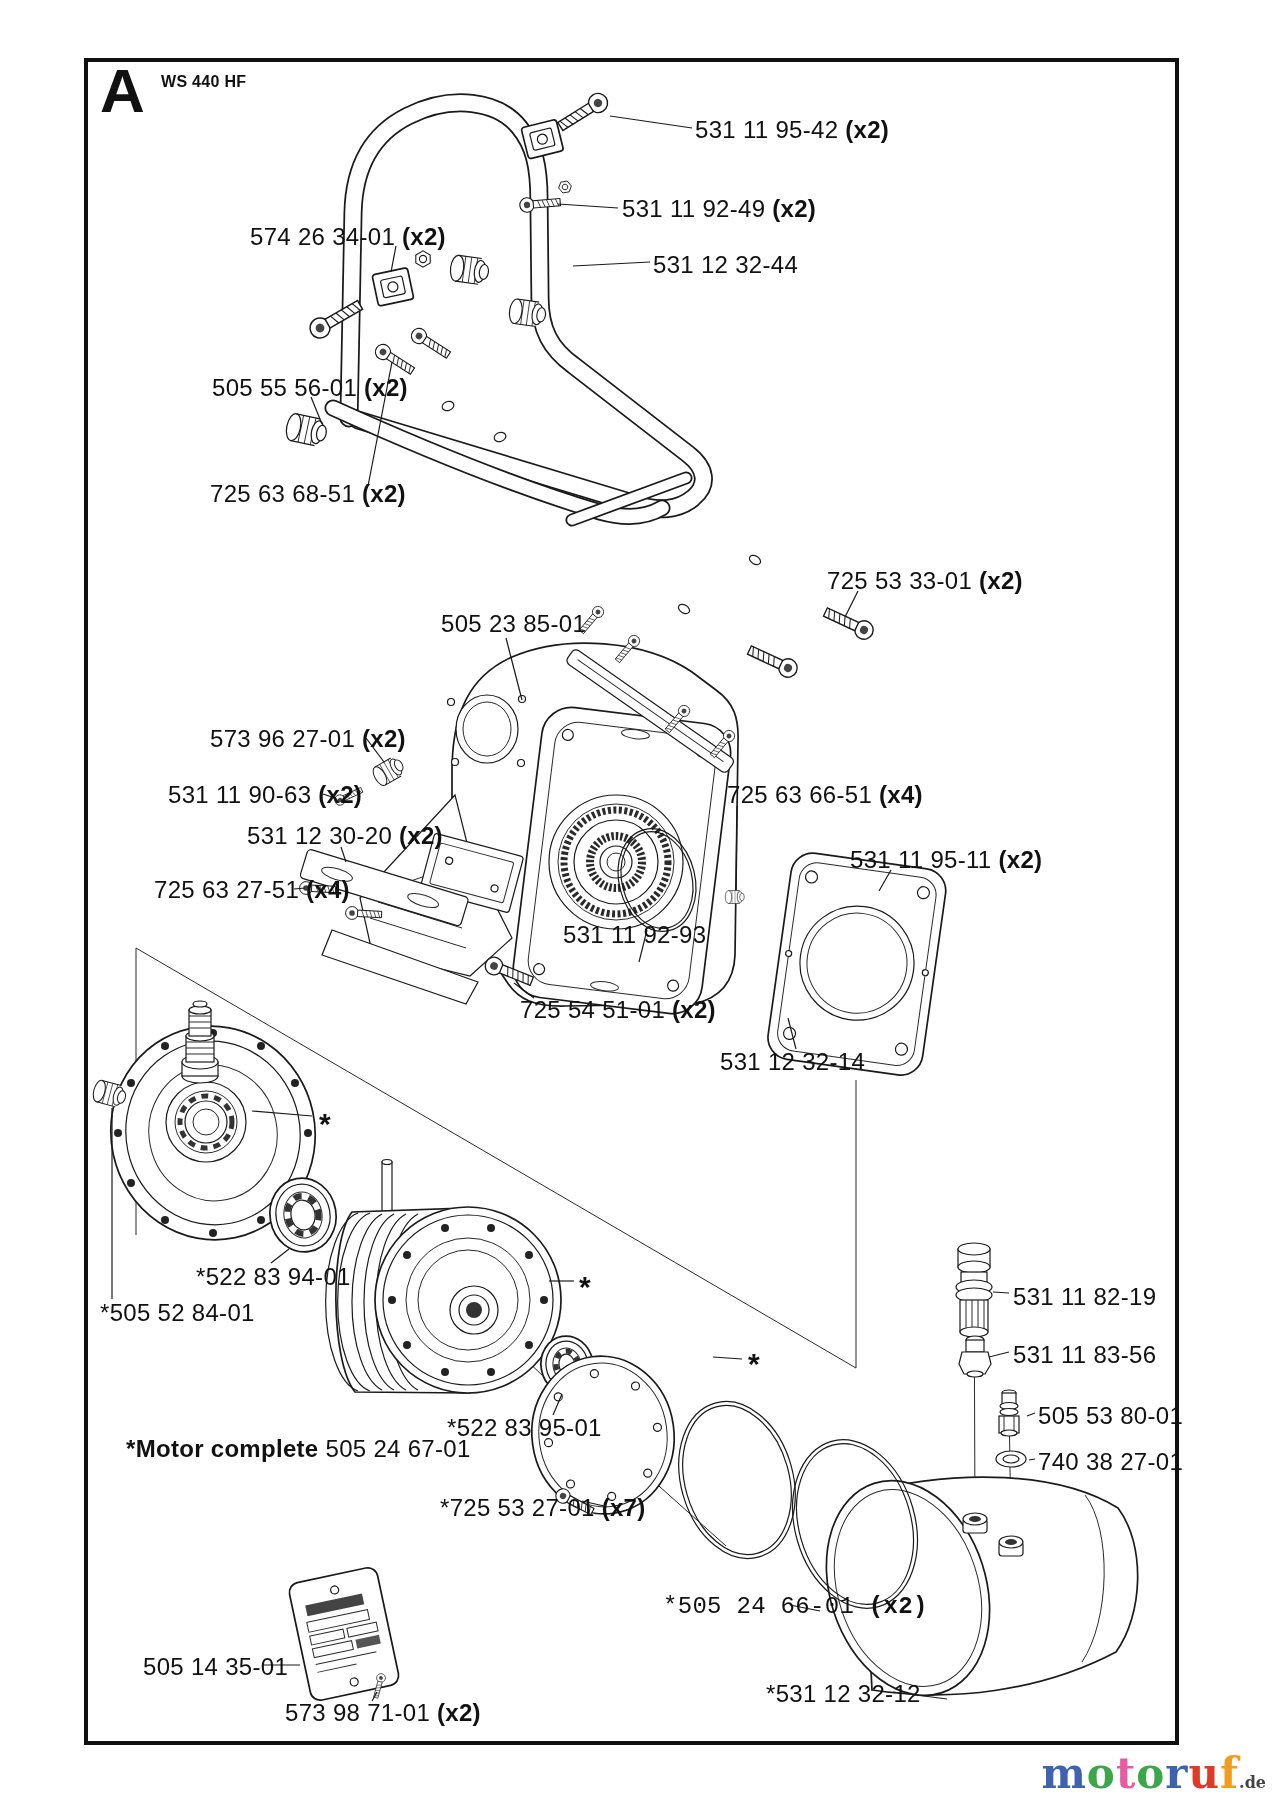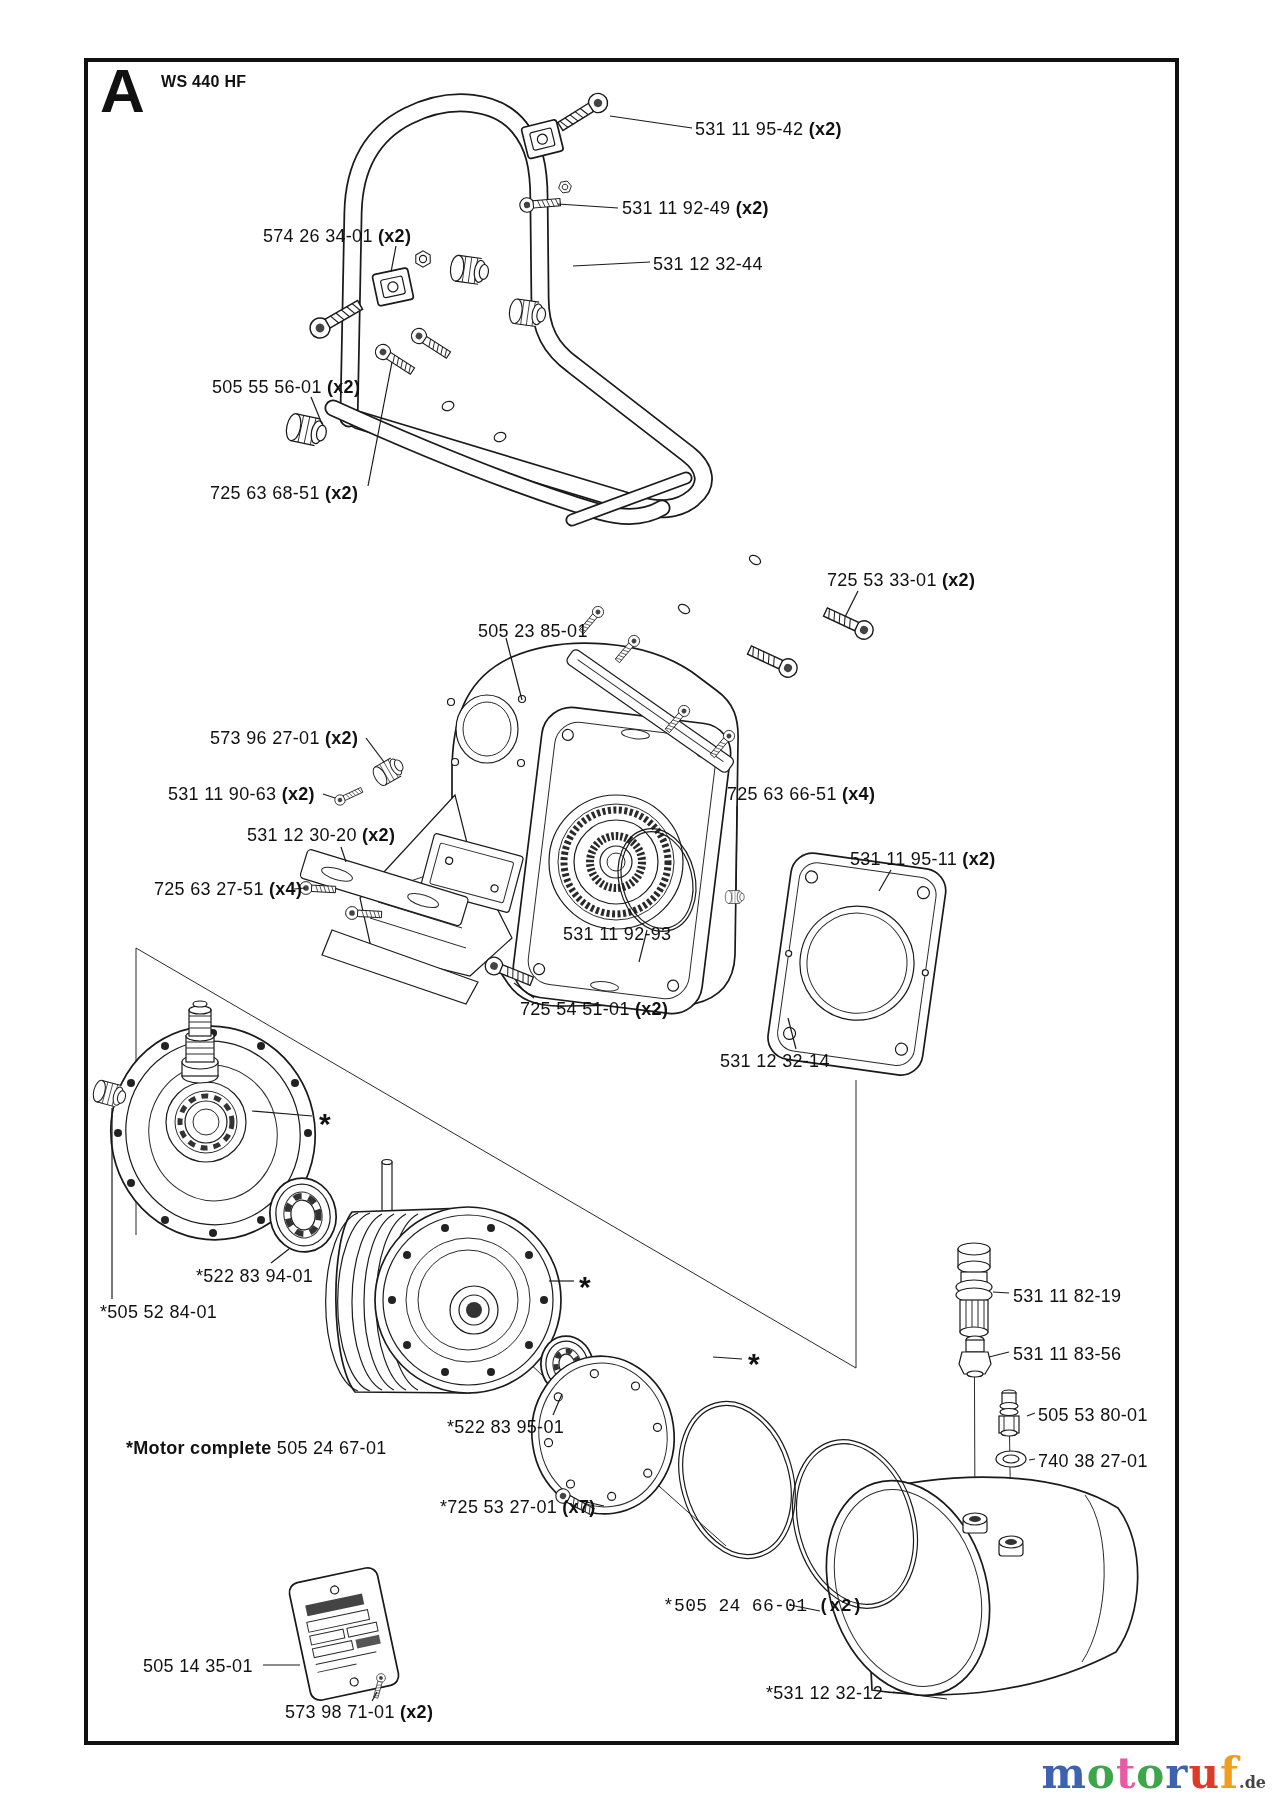--- a/index.html
+++ b/index.html
@@ -7,21 +7,21 @@
   .sheet{position:absolute;left:0;top:0;width:1272px;height:1800px;}
   svg.art{position:absolute;left:0;top:0;}
   svg.art *{vector-effect:none;}
   .p  {fill:#fff;stroke:#1a1a1a;stroke-width:1.7;}
   .p2 {fill:#fff;stroke:#1a1a1a;stroke-width:1.2;}
   .ln {fill:none;stroke:#1a1a1a;stroke-width:1.2;}
   .thin{fill:none;stroke:#2a2a2a;stroke-width:1;}
   .dk {fill:#222;stroke:none;}
   #sheet-label{position:absolute;left:100px;top:60px;font-size:62px;font-weight:bold;line-height:1;}
   #model-title{position:absolute;left:161px;top:73px;font-size:16px;font-weight:bold;letter-spacing:.3px;}
-  .plabel{position:absolute;font-size:18px;white-space:nowrap;letter-spacing:.3px;line-height:21px;}
+  .plabel{position:absolute;font-size:24px;white-space:nowrap;letter-spacing:.3px;line-height:21px;}
   .plabel b{font-weight:bold;}
   .star{position:absolute;font-size:30px;font-weight:bold;line-height:1;}
   .logo{position:absolute;top:1753px;right:6px;font-family:"DejaVu Serif",serif;font-weight:bold;font-size:42px;line-height:1;letter-spacing:1px;}
   .logo .suffix{font-size:16px;letter-spacing:0;}
 </style>
 </head>
 <body>
 
 <div class="sheet">
 
@@ -390,26 +390,26 @@
       <line x1="1029" y1="1460" x2="1035" y2="1459"></line>
     </g>
   </svg>
 
   <div id="sheet-label">A</div>
   <div id="model-title">WS 440 HF</div>
 
   <div id="labels">
       <div class="plabel" style="left: 695px; top: 119px;"><span>531 11 95-42</span><b> (x2)</b></div>
       <div class="plabel" style="left: 622px; top: 198px;"><span>531 11 92-49</span><b> (x2)</b></div>
-      <div class="plabel" style="left: 263px; top: 226px;"><span>574 26 34-01</span><b> (x2)</b></div>
+      <div class="plabel" style="left: 250px; top: 226px;"><span>574 26 34-01</span><b> (x2)</b></div>
       <div class="plabel" style="left: 653px; top: 254px;"><span>531 12 32-44</span></div>
       <div class="plabel" style="left: 212px; top: 377px;"><span>505 55 56-01</span><b> (x2)</b></div>
       <div class="plabel" style="left: 210px; top: 483px;"><span>725 63 68-51</span><b> (x2)</b></div>
       <div class="plabel" style="left: 827px; top: 570px;"><span>725 53 33-01</span><b> (x2)</b></div>
-      <div class="plabel" style="left: 478px; top: 613px; margin-top: 8px;"><span>505 23 85-01</span></div>
+      <div class="plabel" style="left: 441px; top: 613px;"><span>505 23 85-01</span></div>
       <div class="plabel" style="left: 210px; top: 728px;"><span>573 96 27-01</span><b> (x2)</b></div>
       <div class="plabel" style="left: 168px; top: 784px;"><span>531 11 90-63</span><b> (x2)</b></div>
       <div class="plabel" style="left: 247px; top: 825px;"><span>531 12 30-20</span><b> (x2)</b></div>
       <div class="plabel" style="left: 154px; top: 879px;"><span>725 63 27-51</span><b> (x4)</b></div>
       <div class="plabel" style="left: 727px; top: 784px;"><span>725 63 66-51</span><b> (x4)</b></div>
       <div class="plabel" style="left: 850px; top: 849px;"><span>531 11 95-11</span><b> (x2)</b></div>
       <div class="plabel" style="left: 563px; top: 924px;"><span>531 11 92-93</span></div>
       <div class="plabel" style="left: 520px; top: 999px;"><span>725 54 51-01</span><b> (x2)</b></div>
       <div class="plabel" style="left: 720px; top: 1051px;"><span>531 12 32-14</span></div>
       <div class="plabel" style="left: 196px; top: 1266px;"><span>*522 83 94-01</span></div>

